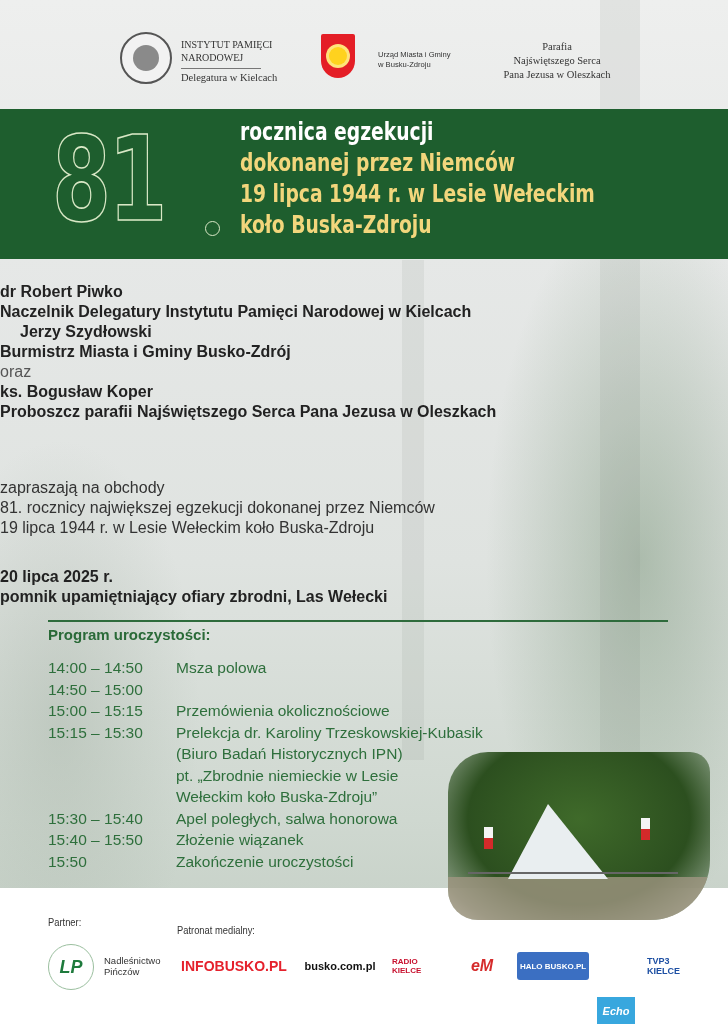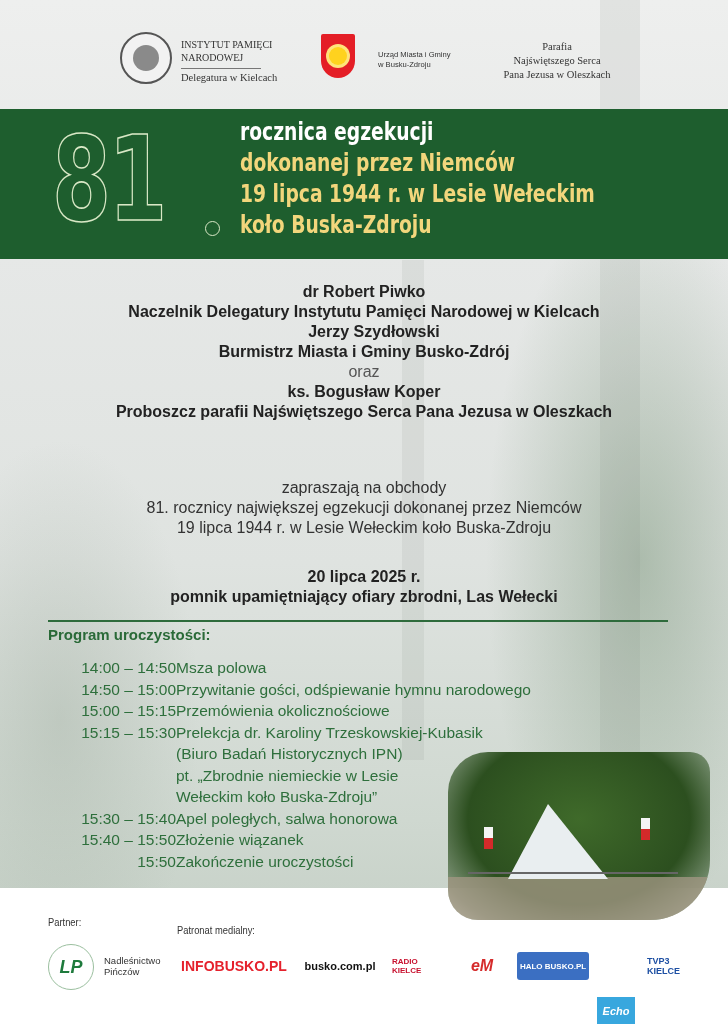--- a/index.html
+++ b/index.html
@@ -44,30 +44,30 @@
     position: absolute; left: 52px; top: 114px; font-family: "DejaVu Sans", sans-serif;
     font-size: 118px; line-height: 130px; letter-spacing: -4px; font-weight: bold;
     color: transparent; -webkit-text-stroke: 1.6px #d9e8c6;
     transform: scaleX(0.72); transform-origin: left top;
   }
   .dot { position: absolute; left: 205px; top: 221px; width: 15px; height: 15px; border-radius: 50%; border: 1.6px solid #d9e8c6; }
   .banner-lines { position: absolute; left: 240px; top: 117px; font-family: "DejaVu Sans", sans-serif; font-weight: bold; font-size: 24px; line-height: 31px; transform: scaleX(0.78); transform-origin: left top; white-space: nowrap; }
   .banner-lines .l1 { color: #ffffff; }
   .banner-lines .ly { color: #f2d67c; }
   
-  .center { position: absolute; left: 0; width: 728px; text-align: center; color: #222; }
+  .center { position: absolute; left: 0; width: 728px; text-align: left; color: #222; }
   .bold { font-weight: bold; }
   .c-line { font-size: 16px; line-height: 20px; }
   .light { color: #555; font-weight: normal; }
   
   .rule-green { position: absolute; left: 48px; top: 620px; width: 620px; height: 2px; background: #2e6b3c; }
   .prog-title { position: absolute; left: 48px; top: 626px; font-size: 15px; font-weight: bold; color: #2a6a38; text-align: center; }
   .prog { position: absolute; left: 48px; top: 657px; color: #2e6f3c; font-size: 15.5px; line-height: 21.5px; }
   .prog-row { display: flex; }
-  .prog-time { width: 128px; text-align: right; padding-right: 0; white-space: pre; }
+  .prog-time { width: 128px; text-align: left; padding-right: 0; white-space: pre; }
   .prog-desc { padding-left: 0; margin-left: 0; }
   
   .photo { position: absolute; left: 448px; top: 752px; width: 262px; height: 168px; border-radius: 40px 20px 60px 30px;
     background: radial-gradient(ellipse at 50% 40%, #3f6a2a, #2c4f1f 60%, rgba(80,110,70,0.6) 85%, rgba(0,0,0,0) 100%); overflow: hidden; }
   .monument { position: absolute; left: 60px; top: 52px; width: 0; height: 0;
     border-left: 40px solid transparent; border-right: 60px solid transparent; border-bottom: 75px solid #e9eef0; }
   .flag { position: absolute; width: 9px; height: 22px; background: linear-gradient(180deg, #f5f5f5 50%, #d32a2a 50%); }
   .fence { position: absolute; left: 20px; top: 120px; width: 210px; height: 2px; background: #666; }
   .ground { position: absolute; left: 0; top: 125px; width: 262px; height: 45px; background: rgba(160,150,130,0.8); }
   
@@ -142,21 +142,20 @@
 
 <div class="rule-green"></div>
 <div class="prog-title">Program uroczystości:</div>
 <div class="prog">
   <div class="prog-row">
       <span class="prog-time">14:00 – 14:50</span>
       <span class="prog-desc" style="margin-left:0px;padding-left:0;">Msza polowa</span>
     </div>
   <div class="prog-row">
       <span class="prog-time">14:50 – 15:00</span>
-      <span class="prog-desc">Przywitanie gości, odśpiewanie hymnu narodowego</span>
     </div>
   <div class="prog-row">
       <span class="prog-time">15:00 – 15:15</span>
       <span class="prog-desc">Przemówienia okolicznościowe</span>
     </div>
   <div class="prog-row">
       <span class="prog-time">15:15 – 15:30</span>
       <span class="prog-desc">Prelekcja dr. Karoliny Trzeskowskiej-Kubasik</span>
     </div>
   <div class="prog-row">

